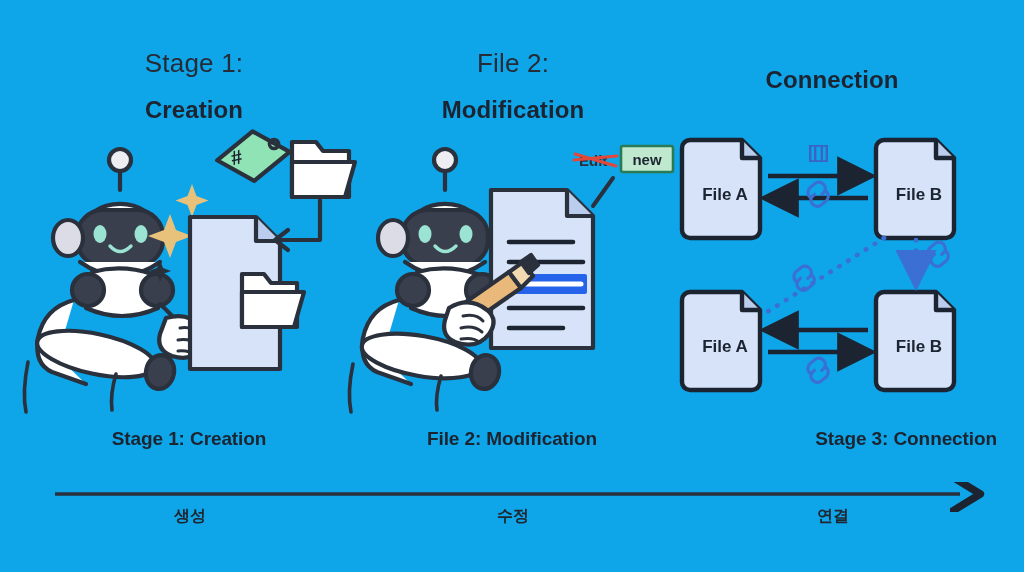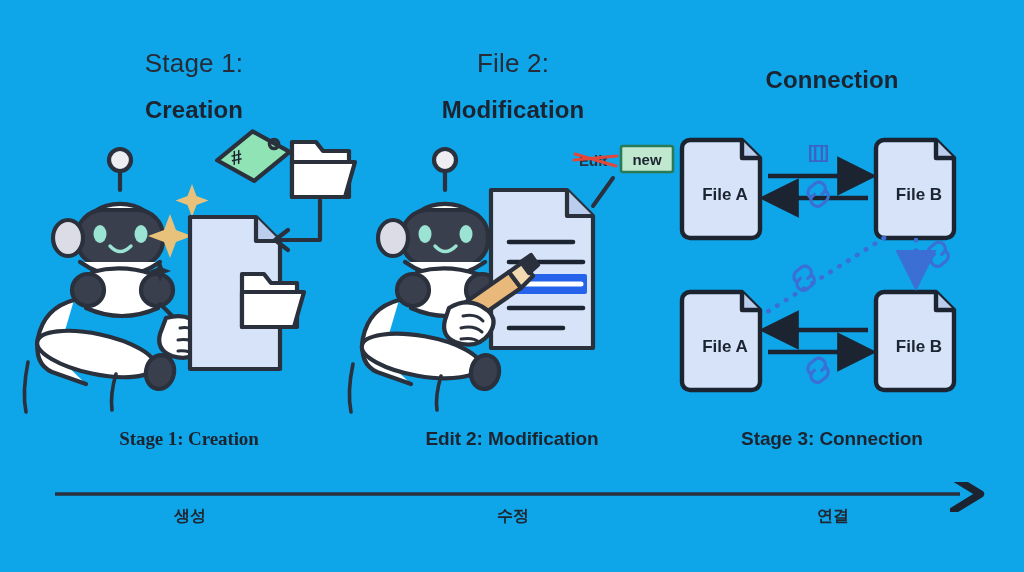--- a/index.html
+++ b/index.html
@@ -57,23 +57,23 @@
   .caption {
     position: absolute;
     top: 428px;
     width: 330px;
     text-align: center;
     font-size: 19px;
     font-weight: 700;
     color: #1C2430;
     letter-spacing: -.1px;
   }
-  #cap-1 { left: 24px; font-family: Liberation Serif, serif; }
+  #cap-1 { left: 24px; }
   #cap-2 { left: 347px; }
-  #cap-3 { left: 667px; }
+  #cap-3 { left: 667px; text-align: right; }
 
   
   #timeline {
     position: absolute;
     left: 0; top: 482px;
     width: 1024px; height: 30px;
   }
   .kor {
     position: absolute;
     top: 506px;
@@ -341,21 +341,21 @@
       <g transform="translate(256,124) scale(0.92)">
         <g fill="none" stroke="#3B6FD4" stroke-width="3.4" stroke-linecap="round">
           <path d="M2 12 a7 7 0 0 1 0 -10 l6 -5 a7 7 0 0 1 10 9 l-3 3"></path>
           <path d="M20 6 a7 7 0 0 1 0 10 l-6 5 a7 7 0 0 1 -10 -9 l3 -3"></path>
         </g>
       </g>
     </svg>
   </div>
 
   <div class="caption" id="cap-1">Stage 1: Creation</div>
-  <div class="caption" id="cap-2">Edit 2: Modification</div>
+  <div class="caption" id="cap-2">File 2: Modification</div>
   <div class="caption" id="cap-3">Stage 3: Connection</div>
 
   <svg id="timeline" viewBox="0 0 1024 30">
     <defs>
       <marker id="tl-arrow" markerWidth="11" markerHeight="11" refX="3" refY="5.5" orient="auto">
         <path d="M0 0 L9 5.5 L0 11" fill="none" stroke="#1B2430" stroke-width="2.2" stroke-linecap="round" stroke-linejoin="round"></path>
       </marker>
     </defs>
     <line x1="55" y1="12" x2="960" y2="12" stroke="#2A313C" stroke-width="3.4" marker-end="url(#tl-arrow)"></line>
   </svg>

